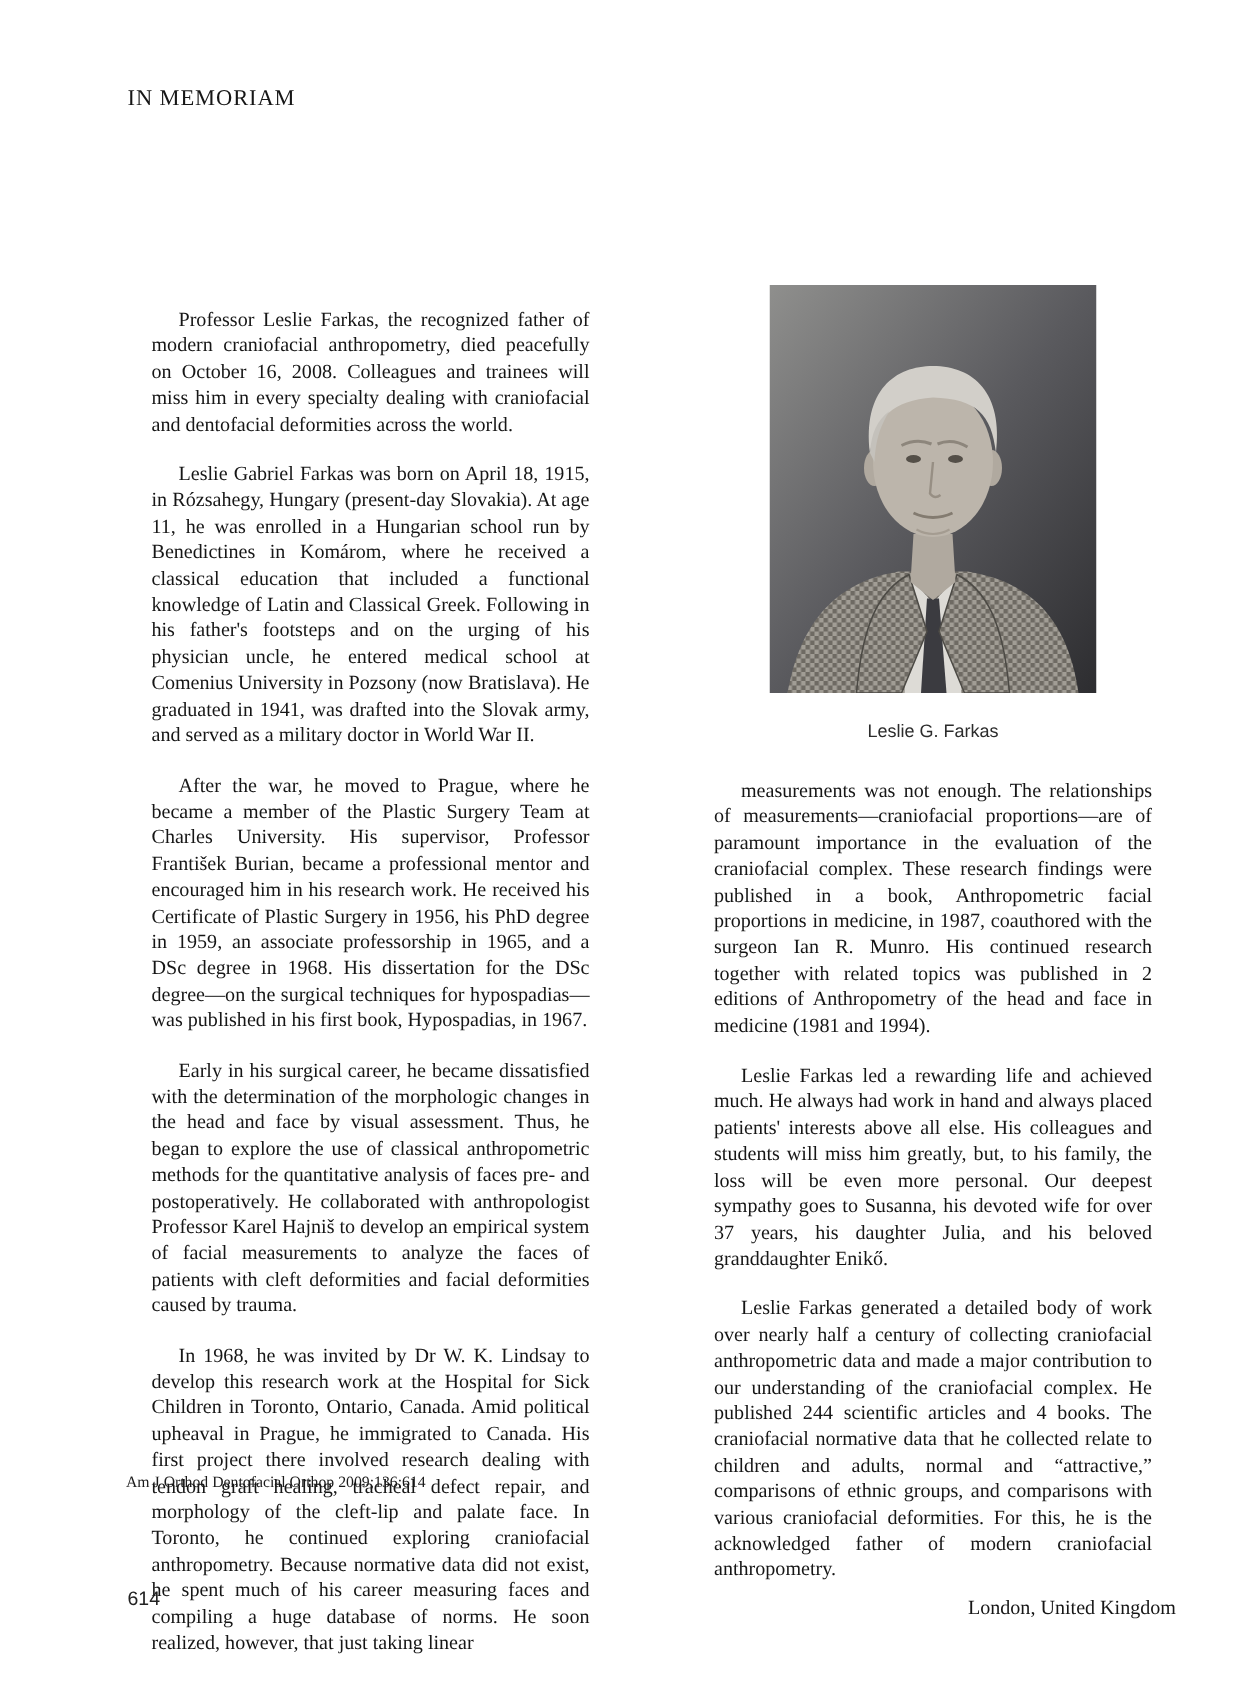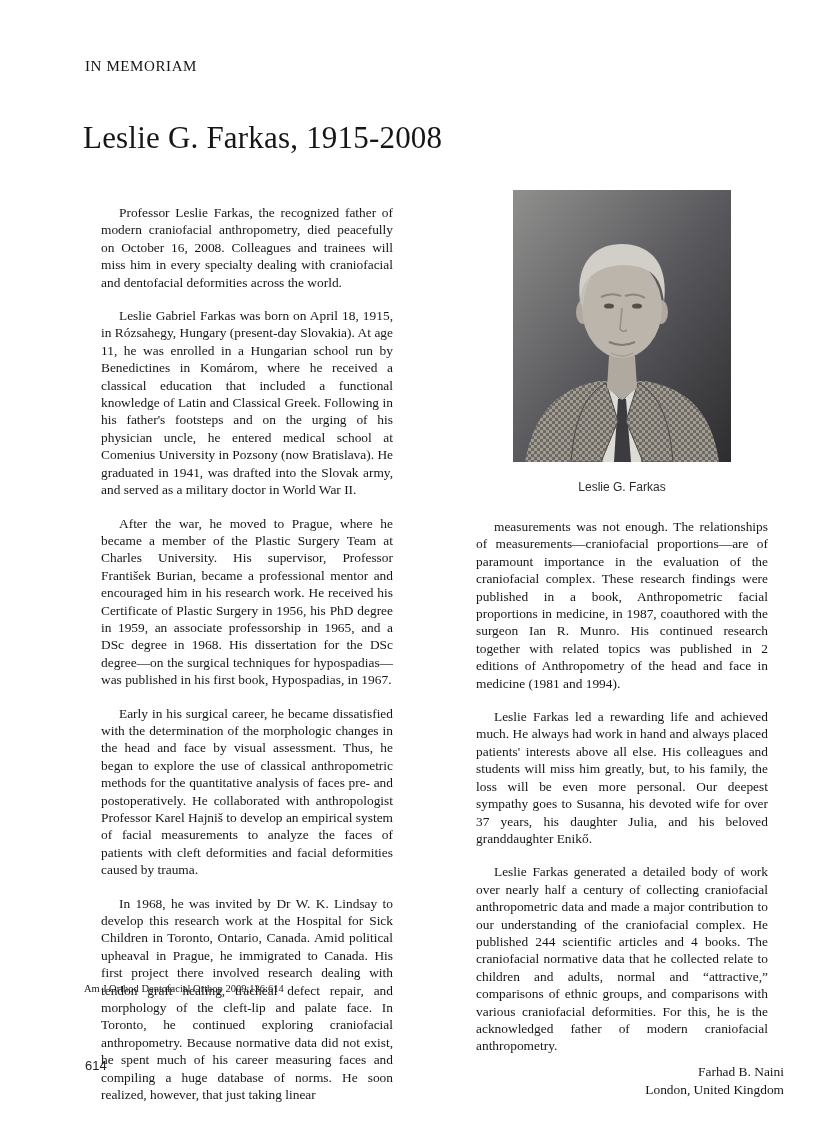--- a/index.html
+++ b/index.html
@@ -100,21 +100,20 @@
     text-align: center;
   }
 </style>
 </head>
 <body>
 
 <div class="page">
 
   <div class="section-label">IN MEMORIAM</div>
 
-  <h1 class="article-title" style="margin:0;">Leslie G. Farkas, 1915-2008</h1>
 
   <div class="col-left">
     <p class="body-par">Professor Leslie Farkas, the recognized father of modern craniofacial anthropometry, died peacefully on October 16, 2008. Colleagues and trainees will miss him in every specialty dealing with craniofacial and dentofacial deformities across the world.</p>
     <p class="body-par">Leslie Gabriel Farkas was born on April 18, 1915, in Rózsahegy, Hungary (present-day Slovakia). At age 11, he was enrolled in a Hungarian school run by Benedictines in Komárom, where he received a classical education that included a functional knowledge of Latin and Classical Greek. Following in his father's footsteps and on the urging of his physician uncle, he entered medical school at Comenius University in Pozsony (now Bratislava). He graduated in 1941, was drafted into the Slovak army, and served as a military doctor in World War II.</p>
     <p class="body-par">After the war, he moved to Prague, where he became a member of the Plastic Surgery Team at Charles University. His supervisor, Professor František Burian, became a professional mentor and encouraged him in his research work. He received his Certificate of Plastic Surgery in 1956, his PhD degree in 1959, an associate professorship in 1965, and a DSc degree in 1968. His dissertation for the DSc degree—on the surgical techniques for hypospadias—was published in his first book, Hypospadias, in 1967.</p>
     <p class="body-par">Early in his surgical career, he became dissatisfied with the determination of the morphologic changes in the head and face by visual assessment. Thus, he began to explore the use of classical anthropometric methods for the quantitative analysis of faces pre- and postoperatively. He collaborated with anthropologist Professor Karel Hajniš to develop an empirical system of facial measurements to analyze the faces of patients with cleft deformities and facial deformities caused by trauma.</p>
     <p class="body-par">In 1968, he was invited by Dr W. K. Lindsay to develop this research work at the Hospital for Sick Children in Toronto, Ontario, Canada. Amid political upheaval in Prague, he immigrated to Canada. His first project there involved research dealing with tendon graft healing, tracheal defect repair, and morphology of the cleft-lip and palate face. In Toronto, he continued exploring craniofacial anthropometry. Because normative data did not exist, he spent much of his career measuring faces and compiling a huge database of norms. He soon realized, however, that just taking linear</p>
   </div>
 
   <div class="col-right">
@@ -169,21 +168,20 @@
 
     <div class="photo-caption">Leslie G. Farkas</div>
 
     <div class="right-text">
       <p class="body-par">measurements was not enough. The relationships of measurements—craniofacial proportions—are of paramount importance in the evaluation of the craniofacial complex. These research findings were published in a book, Anthropometric facial proportions in medicine, in 1987, coauthored with the surgeon Ian R. Munro. His continued research together with related topics was published in 2 editions of Anthropometry of the head and face in medicine (1981 and 1994).</p>
       <p class="body-par">Leslie Farkas led a rewarding life and achieved much. He always had work in hand and always placed patients' interests above all else. His colleagues and students will miss him greatly, but, to his family, the loss will be even more personal. Our deepest sympathy goes to Susanna, his devoted wife for over 37 years, his daughter Julia, and his beloved granddaughter Enikő.</p>
       <p class="body-par">Leslie Farkas generated a detailed body of work over nearly half a century of collecting craniofacial anthropometric data and made a major contribution to our understanding of the craniofacial complex. He published 244 scientific articles and 4 books. The craniofacial normative data that he collected relate to children and adults, normal and “attractive,” comparisons of ethnic groups, and comparisons with various craniofacial deformities. For this, he is the acknowledged father of modern craniofacial anthropometry.</p>
     </div>
 
     <div class="signature">
-      <div>Farhad B. Naini</div>
       <div>London, United Kingdom</div>
     </div>
 
   </div>
 
   <div class="footnote">
     <div>Am J Orthod Dentofacial Orthop 2009;136:614</div>
   </div>
 
   <div class="page-number">614</div>

